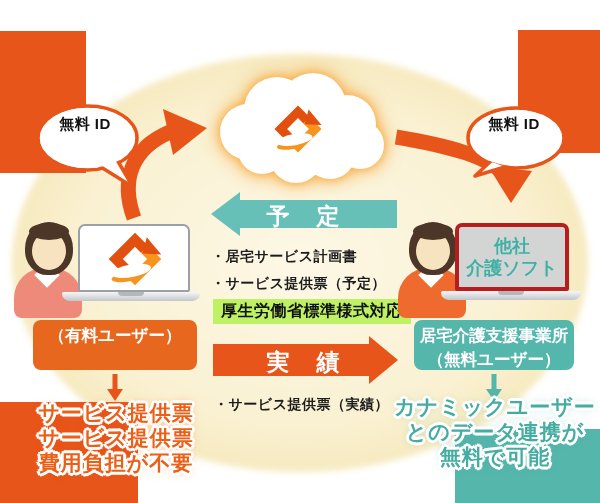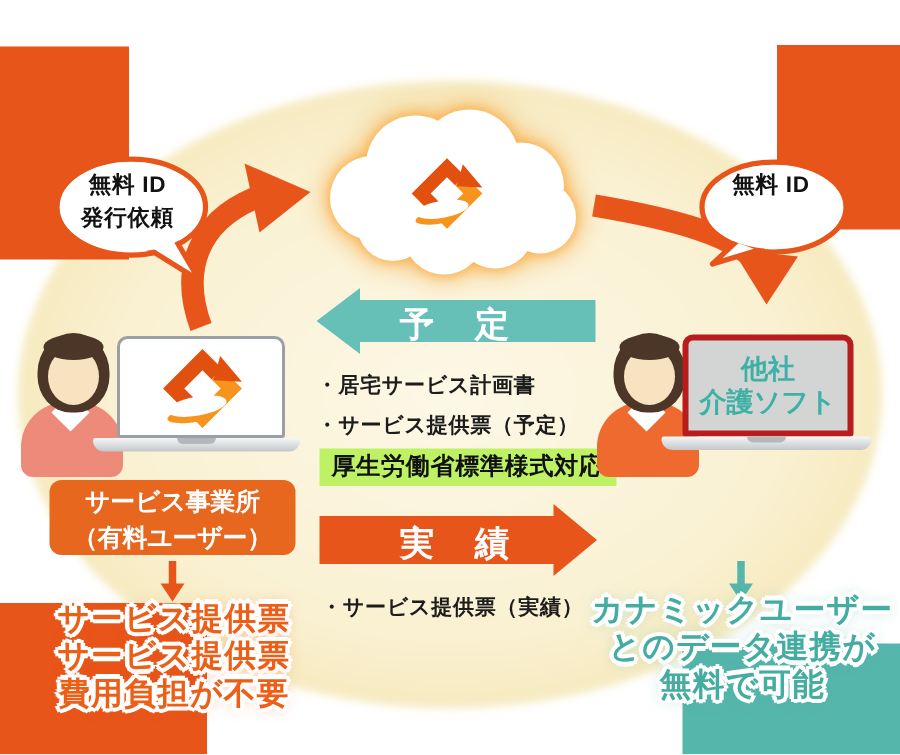--- a/index.html
+++ b/index.html
@@ -145,21 +145,20 @@
     <use href="#kanamic-logo"></use>
   </svg>
 
   <svg class="abs" style="left:30px;top:98px;width:115px;height:95px" viewBox="0 0 115 95">
     <ellipse cx="57.5" cy="40" rx="49.5" ry="32" fill="#fff" stroke="#e8551a" stroke-width="3.5"></ellipse>
     <path d="M66 66 L103 89 L86 60 Z" fill="#fff" stroke="#e8551a" stroke-width="3.5" stroke-linejoin="round"></path>
     <ellipse cx="57.5" cy="40" rx="47.5" ry="30" fill="#fff"></ellipse>
   </svg>
   <div class="abs bubble-text" style="left:35px;top:113px;width:100px">
     <div>無料 ID</div>
-    <div>発行依頼</div>
   </div>
 
   <svg class="abs" style="left:462px;top:100px;width:110px;height:90px" viewBox="0 0 110 90">
     <ellipse cx="54" cy="38" rx="48" ry="30" fill="#fff" stroke="#e8551a" stroke-width="3.5"></ellipse>
     <path d="M30 60 L13 76 L46 66 Z" fill="#fff" stroke="#e8551a" stroke-width="3.5" stroke-linejoin="round"></path>
     <ellipse cx="54" cy="38" rx="46" ry="28" fill="#fff"></ellipse>
   </svg>
   <div class="abs bubble-text" style="left:466px;top:113px;width:96px">
     <div>無料 ID</div>
   </div>
@@ -202,22 +201,25 @@
     <div class="screen-soft-label" style="position:absolute;left:0;top:8px">
       <div>他社</div>
       <div>介護ソフト</div>
     </div>
   </div>
   <div class="abs laptop-base" style="left:441px;top:291px;width:140px">
     <div class="notch"></div>
   </div>
 
   <div class="abs entity-box orange" style="left:33px;top:320px">
-    <div>サービス事業所</div>
     <div>（有料ユーザー）</div>
+  </div>
+  <div class="abs entity-box teal" style="left:414px;top:320px">
+    <div>居宅介護支援事業所</div>
+    <div>（無料ユーザー）</div>
   </div>
 
   <div class="abs benefit orange" style="left:11px;top:400px">
     <div>サービス提供票</div>
     <div>サービス提供票</div>
     <div>費用負担が不要</div>
   </div>
   <div class="abs benefit teal" style="left:390px;top:394px">
     <div>カナミックユーザー</div>
     <div>とのデータ連携が</div>

